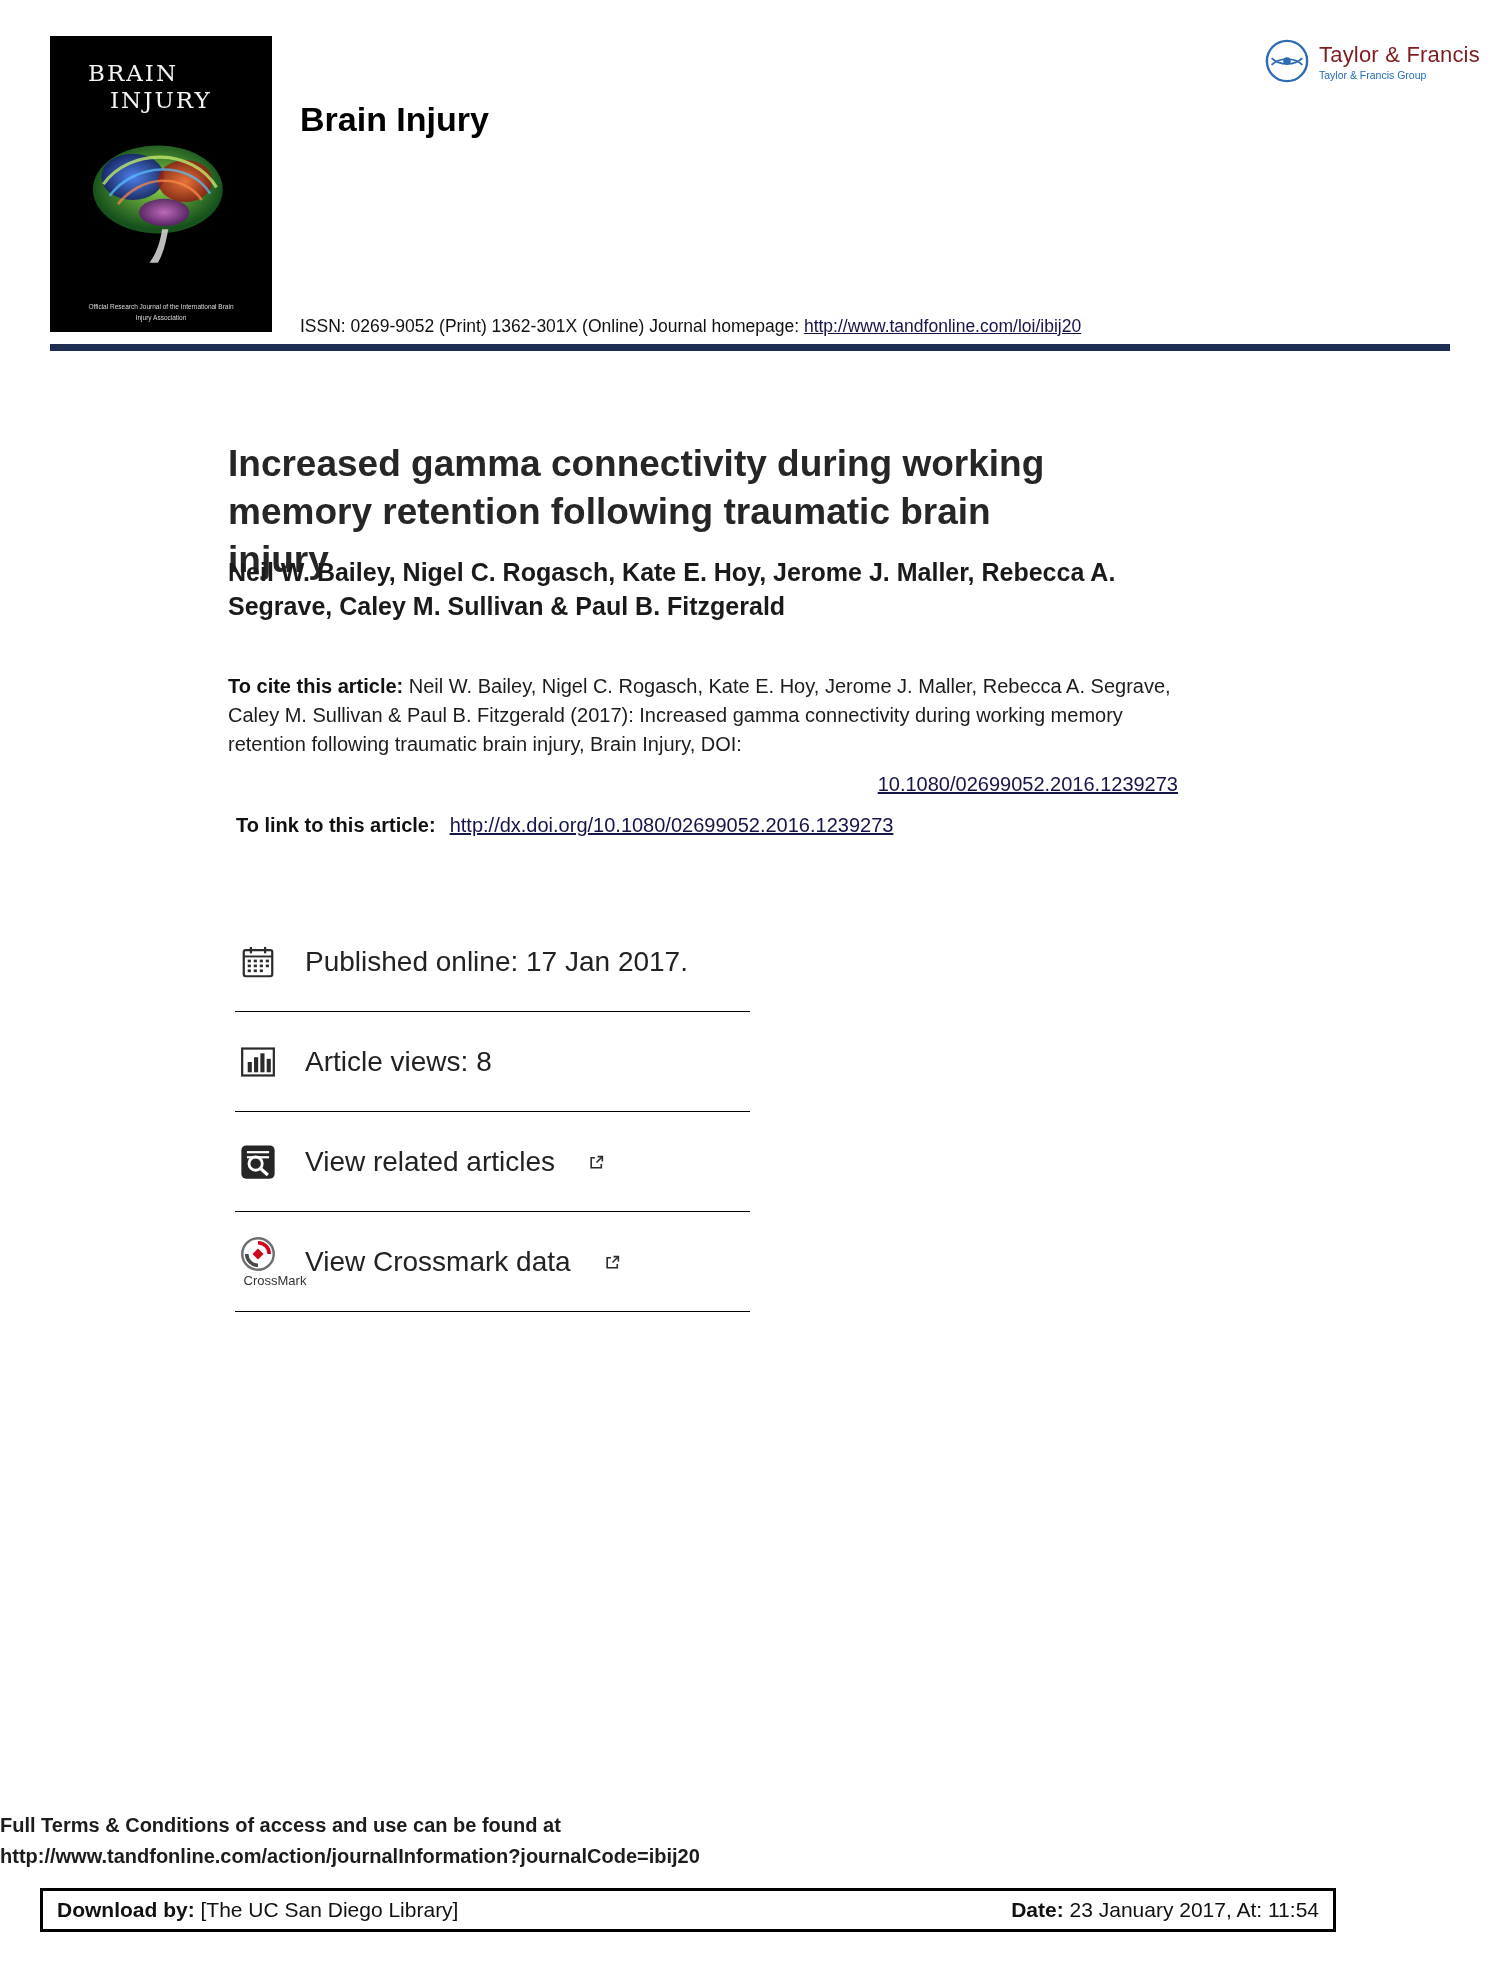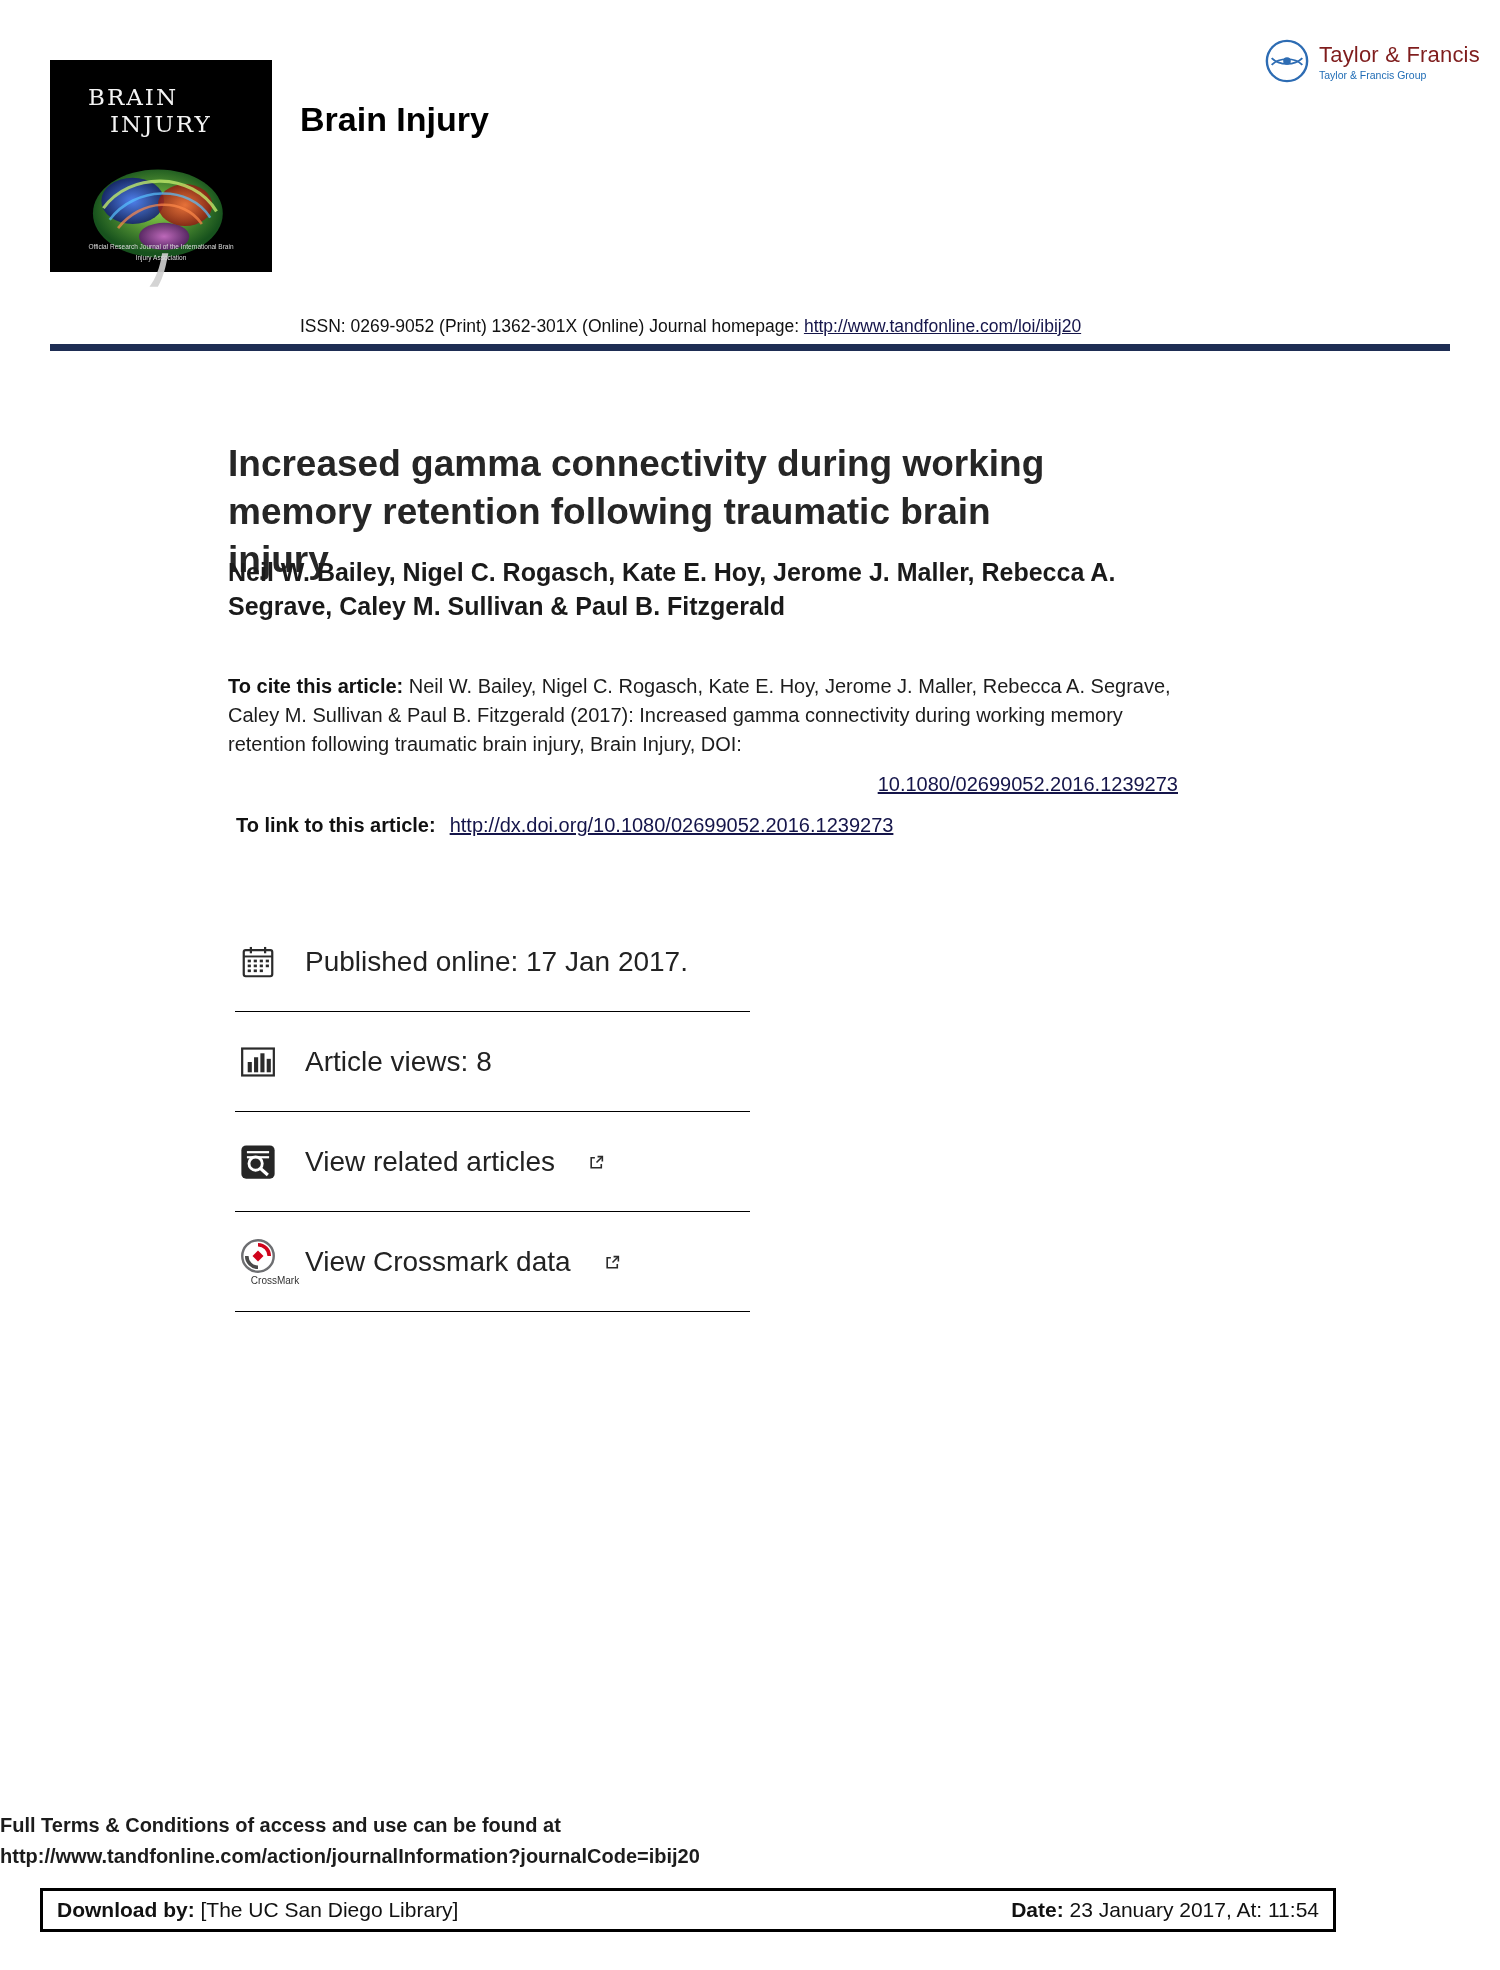--- a/index.html
+++ b/index.html
@@ -5,21 +5,21 @@
   * { margin:0; padding:0; box-sizing:border-box; }
   html,body { background:#ffffff; }
   body {
     width:1500px; height:1970px; position:relative;
     font-family:"Liberation Sans", sans-serif; color:#111;
     overflow:hidden;
   }
 
   
   .cover {
-    position:absolute; left:50px; top:60px; width:222px; height:212px;
+    position:absolute; left:50px; top:36px; width:222px; height:296px;
     background:#000; color:#fff;text-decoration:underline;
   }
   .cover .ct1, .cover .ct2 {
     position:absolute; font-family:"DejaVu Serif", serif;
     font-size:23px; letter-spacing:2px; color:#f4f4f4;
   }
   .cover .ct1 { left:38px; top:24px; }
   .cover .ct2 { left:60px; top:51px; }
   .brain-art { position:absolute; left:22px; top:92px; }
   .cover-caption {
@@ -62,21 +62,21 @@
   }
   .linkline .link { margin-left:14px; }
 
   
   .actions { position:absolute; left:235px; top:912px; width:515px; }
   .action-row {
     display:flex; align-items:center; gap:24px;
     height:100px; border-bottom:1px solid #000;
   }
   .aicon { width:46px; display:flex; flex-direction:column; align-items:center; flex:0 0 46px; }
-  .aicon .cm-caption { font-size:10px; color:#333; margin-top:1px;padding-left:34px; }
+  .aicon .cm-caption { font-size:13px; color:#333; margin-top:1px;padding-left:34px; }
   .alabel { font-size:28px; color:#222; }
   .ext { margin-left:9px; position:relative; top:3px; }
 
   
   .terms {
     position:absolute; left:0; top:1810px; width:100%;
     text-align:left; font-size:20px; line-height:31px; color:#1c1c1c;font-weight:bold;
   }
   .bottom-bar {
     position:absolute; left:40px; top:1888px; width:1296px; height:44px;

